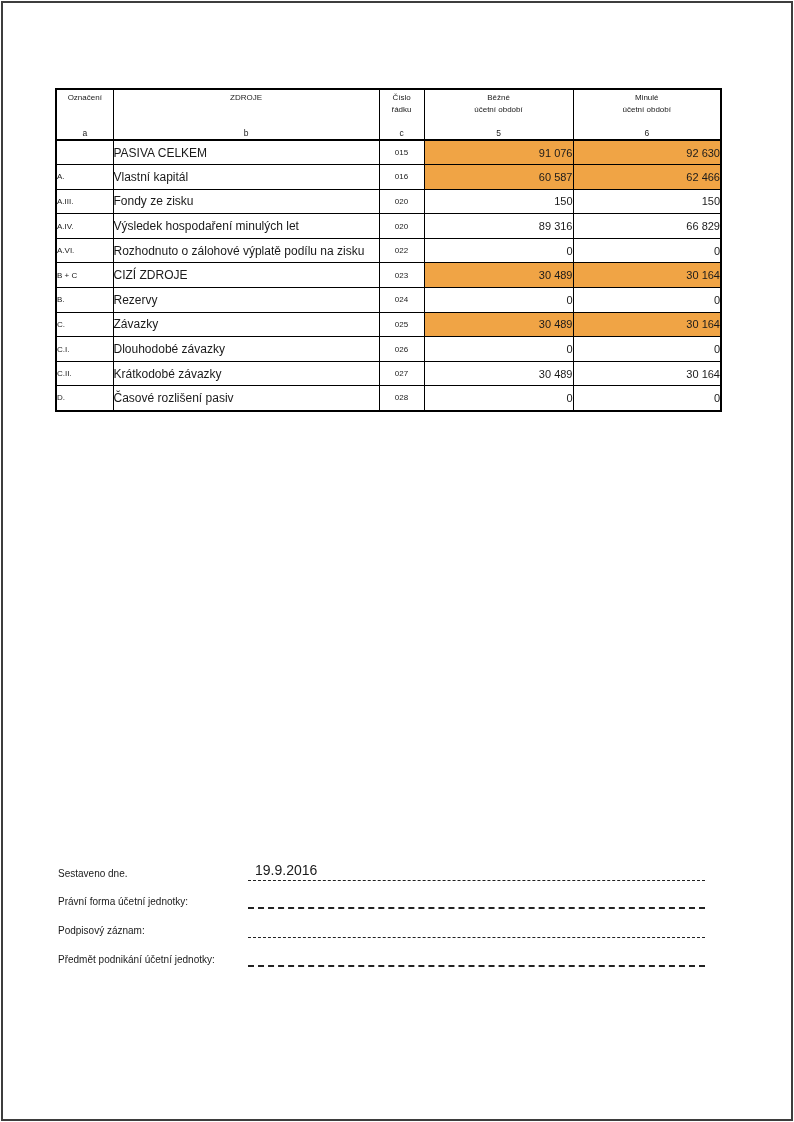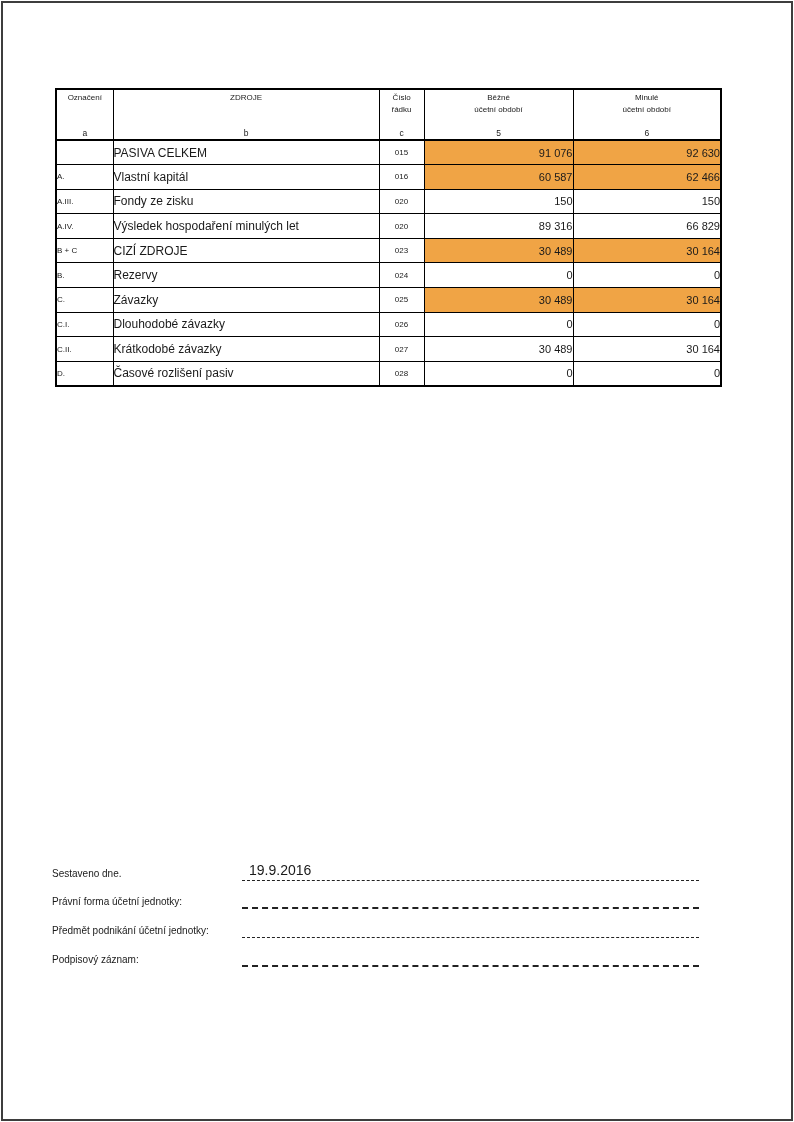--- a/index.html
+++ b/index.html
@@ -57,21 +57,21 @@
   table.sheet tbody tr { height: 24.6px; }
   td.c-des   { font-size: 8px;  padding-left: 3px; }
   td.c-title { font-size: 12px;  padding-left: 3px; }
   td.c-line  { font-size: 8px;  text-align: center; }
   td.c-val   { font-size: 11px; text-align: right; padding-right: 7px; margin-left: 44px; }
   td.hl      { background: var(--hl, #F0A445); }
 
   
   .footer {
     position: absolute;
-    left: 52px;
+    left: 58px;
     top: 858px;
     width: 647px;
   }
   .frow { position: relative; height: 28.7px; }
   .flabel {
     position: absolute;
     left: 0; bottom: 8px;
     font-size: 10px;
   }
   .fline {
@@ -160,20 +160,27 @@
       <td class="c-val">150</td>
     </tr>
         <tr>
       <td class="c-des">A.IV.</td>
       <td class="c-title">Výsledek hospodaření minulých let</td>
       <td class="c-line">020</td>
       <td class="c-val">89 316</td>
       <td class="c-val">66 829</td>
     </tr>
         <tr>
+      <td class="c-des">A.VI.</td>
+      <td class="c-title">Rozhodnuto o zálohové výplatě podílu na zisku</td>
+      <td class="c-line">022</td>
+      <td class="c-val">0</td>
+      <td class="c-val">0</td>
+    </tr>
+        <tr>
       <td class="c-des">B + C</td>
       <td class="c-title">CIZÍ ZDROJE</td>
       <td class="c-line">023</td>
       <td class="c-val hl">30 489</td>
       <td class="c-val hl">30 164</td>
     </tr>
         <tr>
       <td class="c-des">B.</td>
       <td class="c-title">Rezervy</td>
       <td class="c-line">024</td>
@@ -216,24 +223,24 @@
       <span class="flabel">Sestaveno dne.</span>
       <span class="fvalue">19.9.2016</span>
       <div class="fline"></div>
     </div>
       <div class="frow">
       <span class="flabel">Právní forma účetní jednotky:</span>
       <span class="fvalue"></span>
       <div class="fline"></div>
     </div>
       <div class="frow">
+      <span class="flabel">Podpisový záznam:</span>
+      <span class="fvalue"></span>
+      <div class="fline"></div>
+    </div>
+      <div class="frow">
       <span class="flabel">Předmět podnikání účetní jednotky:</span>
       <span class="fvalue"></span>
       <div class="fline"></div>
     </div>
-      <div class="frow">
-      <span class="flabel">Podpisový záznam:</span>
-      <span class="fvalue"></span>
-      <div class="fline"></div>
-    </div>
     </div>
 
 </div>
 
 </body></html>

